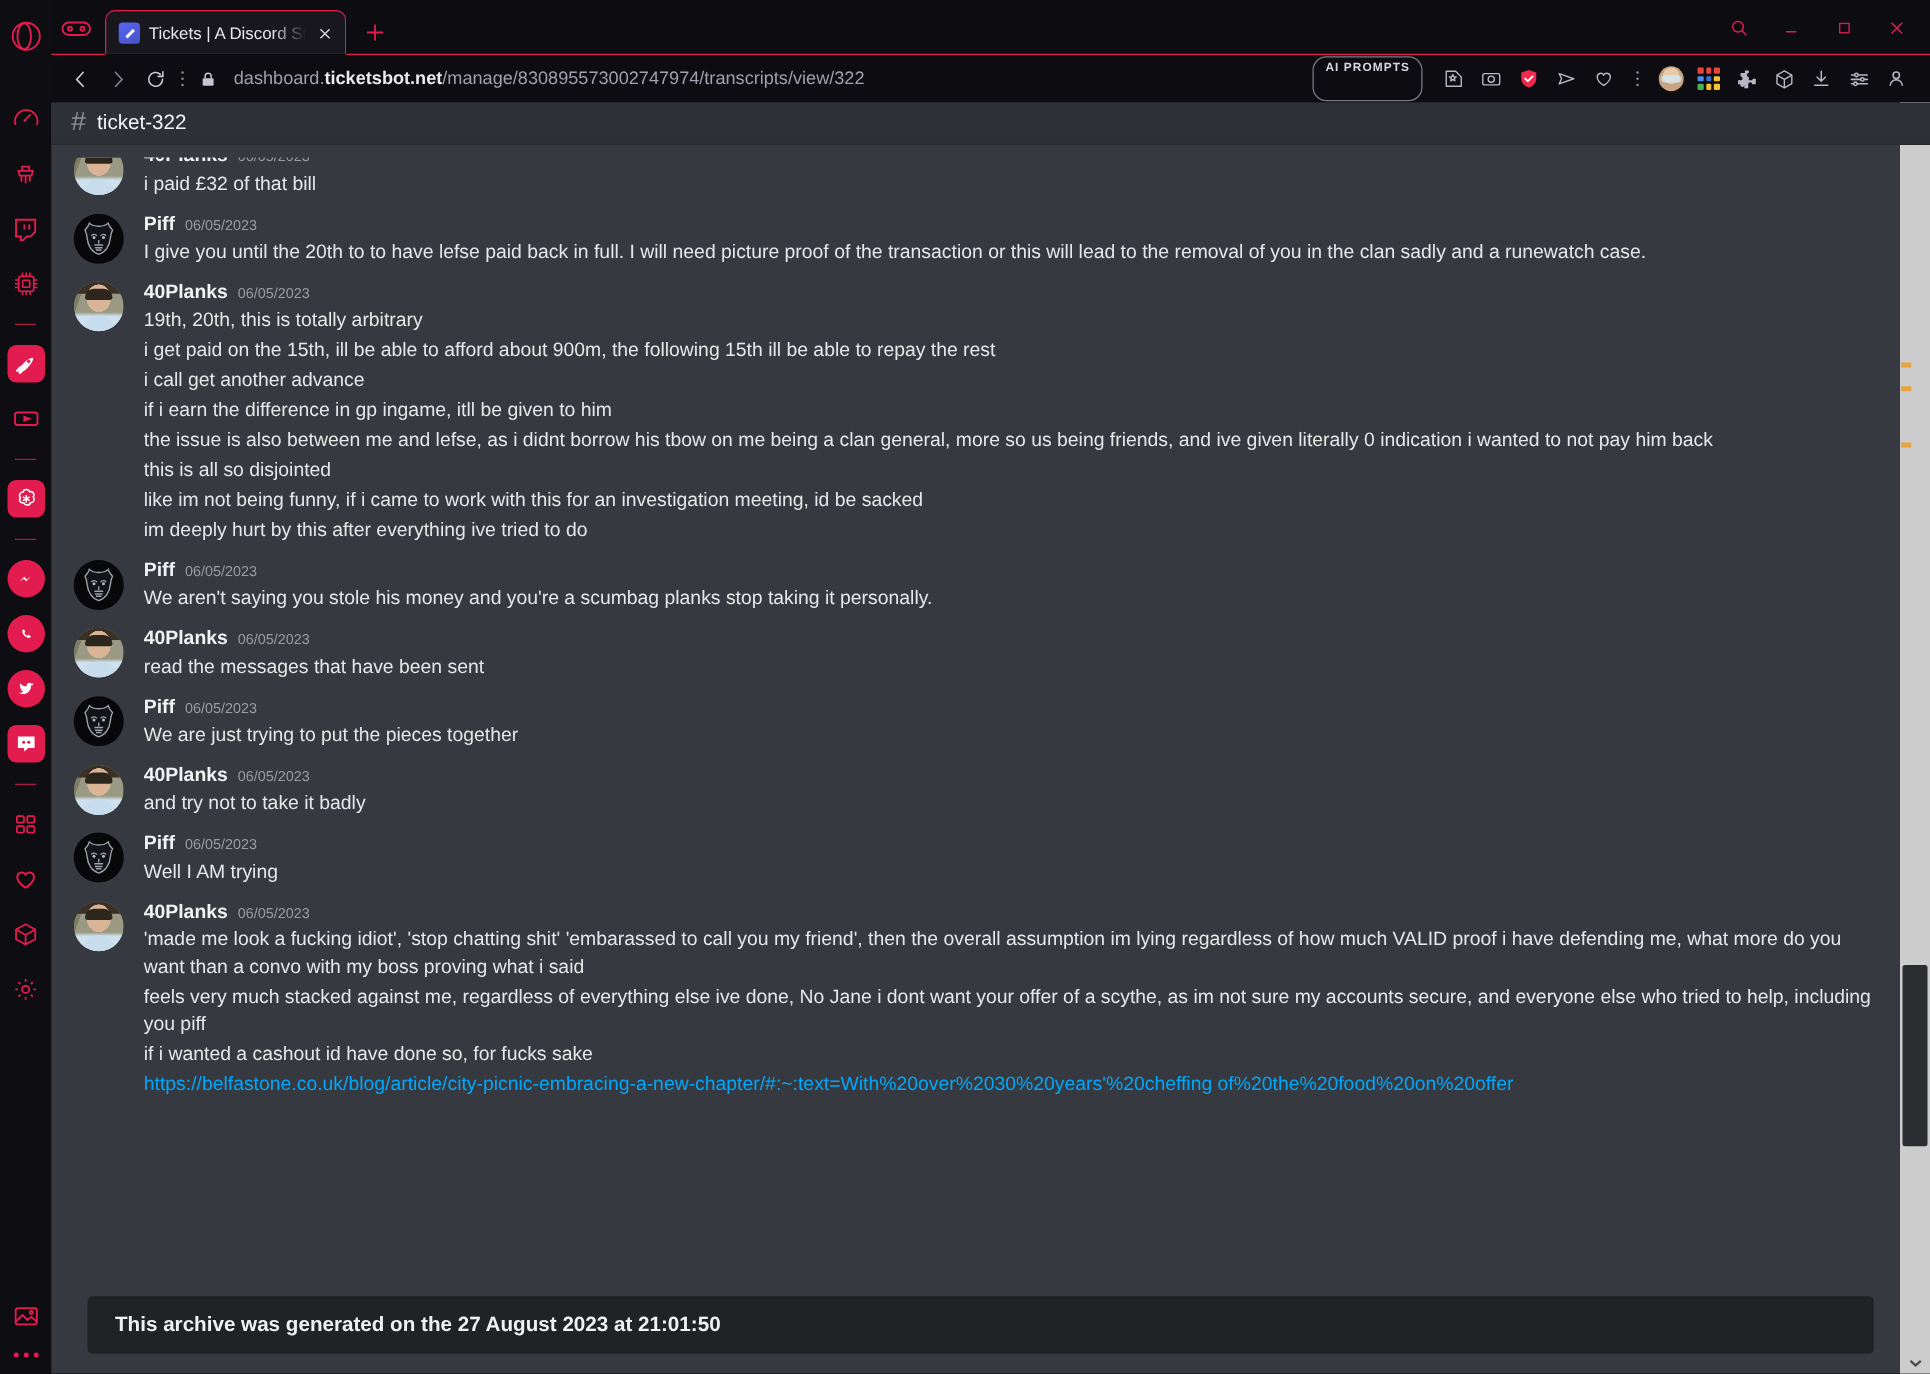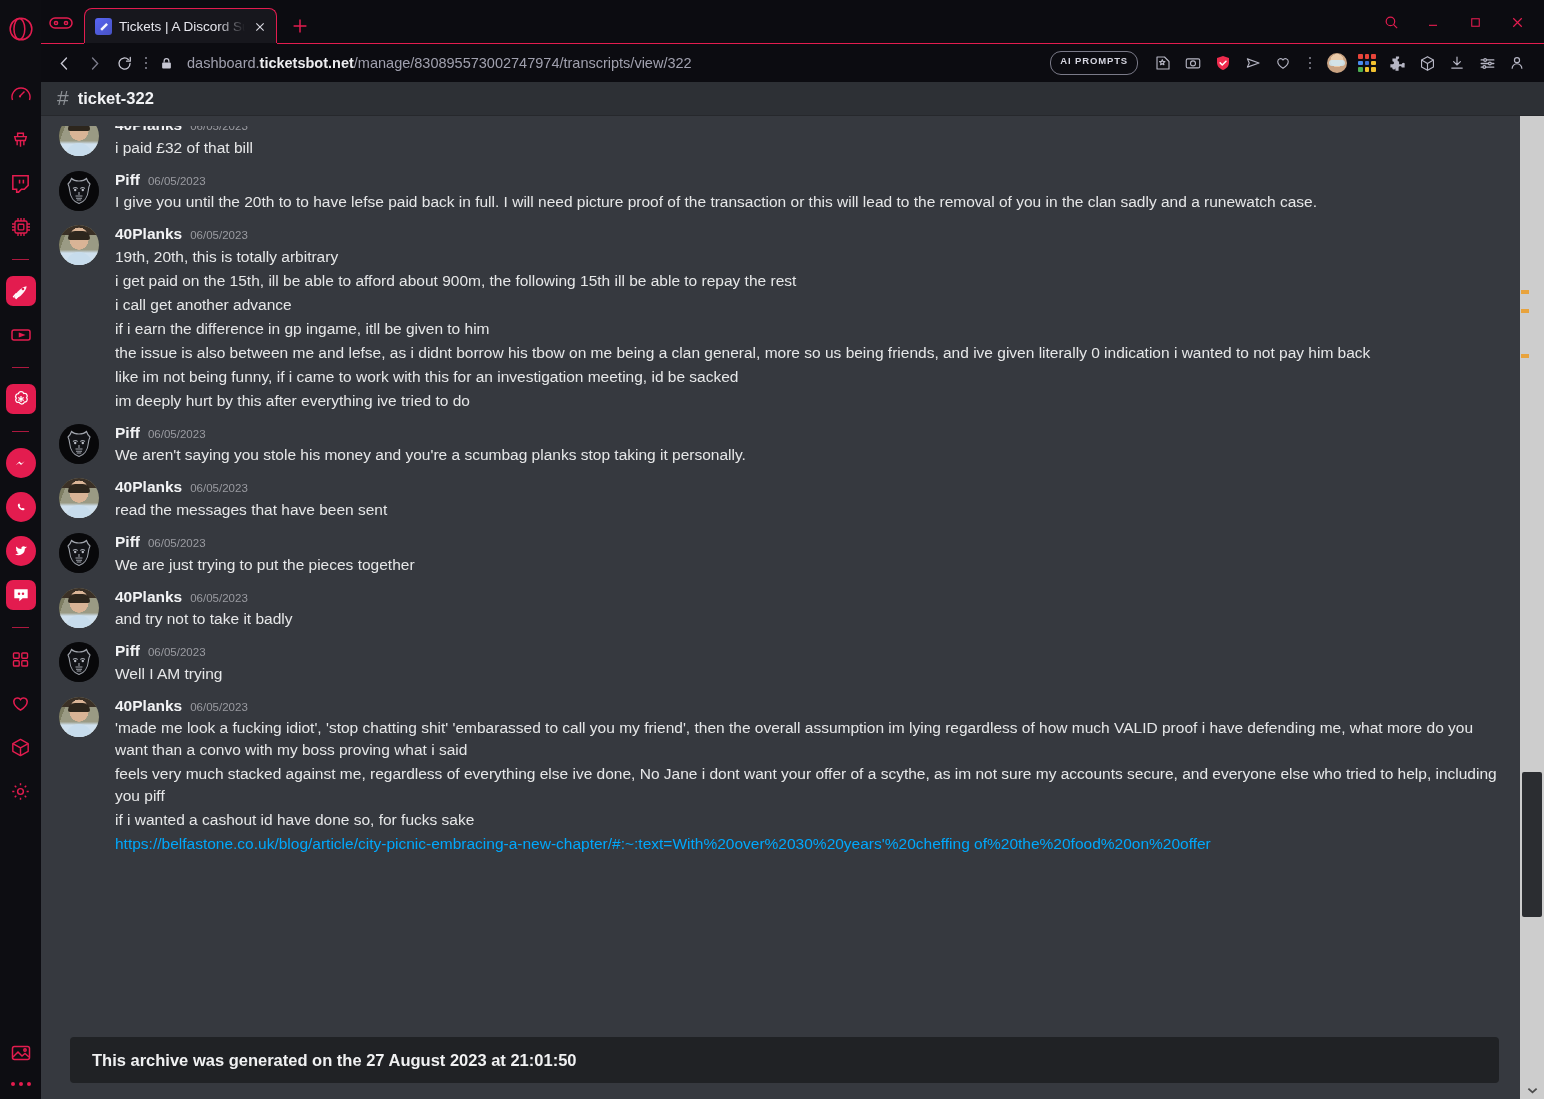--- a/index.html
+++ b/index.html
@@ -77,21 +77,21 @@
   .vdots i{width:2.5px;height:2.5px;border-radius:50%;background:#8b8b99;display:block;}
   .lock { width: 26px; display:flex;align-items:center;justify-content:center;color:#c6c6d2; flex:0 0 auto;}
   #url { color:#b9b9c6; font-size:14.5px; margin-left: 8px; white-space: nowrap; }
   #url b { color:#ececeF; font-weight:700; }
   #url .sub { color:#a0a0ae; }
   .url-spring { flex: 1 1 auto; }
 
   .ai-pill {
     border: 1px solid #7a7a88; border-radius: 11px; color:#d6d6e0;
     font-size: 9.5px; letter-spacing: .09em; font-weight:700;
-    padding: 3px 9px 8px; margin-right: 10px; white-space:nowrap;
+    padding: 3px 9px 20px; margin-right: 10px; white-space:nowrap;
   }
   .tb-icon { width: 26px; height:26px; display:flex;align-items:center;justify-content:center; color:#b6b6c4; margin: 0 2px; flex:0 0 auto;}
   .shield { color:#ee2b4d; }
   .avatar-ico { width:20px;height:20px;border-radius:50%;
     background: radial-gradient(circle at 50% 38%, #e9c9a8 0 40%, #caa382 42% 100%);
     position:relative; overflow:hidden; }
   .avatar-ico::after{content:'';position:absolute;left:2px;top:7px;width:16px;height:6px;
     border-radius:3px;background:#cfe8f2;opacity:.85;}
   .grid-ico { width:18px;height:18px;display:grid;grid-template-columns:repeat(3,1fr);
     grid-template-rows:repeat(3,1fr);gap:2px; }
@@ -101,21 +101,21 @@
   #page {
     position:absolute; left:41px; top:82px; right:0; bottom:0;
     background:#36393f; overflow:hidden;
   }
   #chan-header {
     height: 34px; background: #2d3035; border-bottom: 1px solid #26282c;
     display:flex; align-items:center; padding-left: 16px; gap:9px;
     position: relative; z-index: 3;
   }
   .hash { color:#8e9297; font-size: 21px; font-weight: 400; line-height:1; margin-top:-2px;}
-  #chan-name { color:#f2f3f5; font-size:16.5px; font-weight:700; }
+  #chan-name { color:#f2f3f5; font-size:16.5px; font-weight:400; }
 
   #msgs {
     position:absolute; left:0; right:24px; top:34px; bottom:0;
     overflow:hidden; padding: 4px 0 0 0; margin-top: 10px;
   }
   .msg { display:flex; padding: 9px 18px 2px 18px; }
   .msg.cut { padding-top: 0; margin-top:-14px; }
   .msg-av {
     width: 40px; height:40px; border-radius:50%; flex:0 0 auto; margin-right: 16px;
     overflow:hidden; background:#202225;
@@ -533,20 +533,21 @@
           <div class="msg-body">
             <div class="msg-head">
               <span class="msg-user">40Planks</span>
               <span class="msg-date">06/05/2023</span>
             </div>
             <div class="msg-line">19th, 20th, this is totally arbitrary</div>
             <div class="msg-line">i get paid on the 15th, ill be able to afford about 900m, the following 15th ill be able to repay the rest</div>
             <div class="msg-line">i call get another advance</div>
             <div class="msg-line">if i earn the difference in gp ingame, itll be given to him</div>
             <div class="msg-line">the issue is also between me and lefse, as i didnt borrow his tbow on me being a clan general, more so us being friends, and ive given literally 0 indication i wanted to not pay him back</div>
+            <div class="msg-line">this is all so disjointed</div>
             <div class="msg-line">like im not being funny, if i came to work with this for an investigation meeting, id be sacked</div>
             <div class="msg-line">im deeply hurt by this after everything ive tried to do</div>
           </div>
         </div>
         <div class="msg">
           <div class="msg-av">
             <div class="av-oni">
               <svg width="32" height="32" viewBox="0 0 32 32" fill="none" stroke="#9fa3ab" stroke-width="1.1">
                 <path d="M5 9c1.5-1.5 3-3.5 3.5-5.5C10 5 12.8 6 16 6s6-1 7.5-2.5C24 5.5 25.5 7.5 27 9c-1 2-1.5 4.5-1.7 6.5C24.8 22 21 27 16 28.5 11 27 7.2 22 6.7 15.5 6.5 13.5 6 11 5 9z" fill="#121317"></path>
                 <path d="M10 13.5c1.5-1.2 3.4-1.2 4.6.2M21.9 13.5c-1.5-1.2-3.3-1.2-4.5.2"></path>

